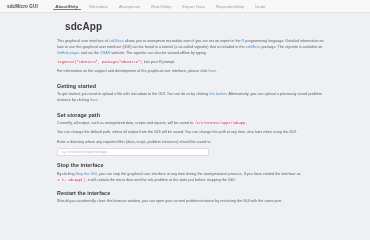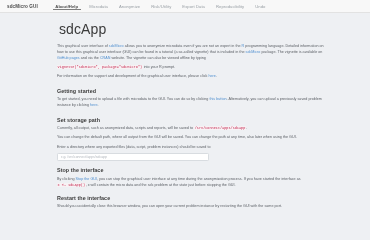--- a/index.html
+++ b/index.html
@@ -69,24 +69,24 @@
     background: #eef0f3;
   }
   .content {
     position: absolute;
     left: 57px;
     top: 8px;
     width: 268px;
   }
 
   h1.apptitle {
-    font-size: 14px;
-    font-weight: normal;
+    font-size: 10px;
+    font-weight: bold;
     color: #3b3b3b;
-    margin: 0 0 7px 2px;
+    margin: 0 0 7px 8px;
     letter-spacing: .1px;
   }
   h2.section {
     font-size: 5.4px;
     font-weight: bold;
     color: #3b3b3b;
     margin: 0 0 3.5px 0;
     letter-spacing: .05px;
   }
   p.para {

